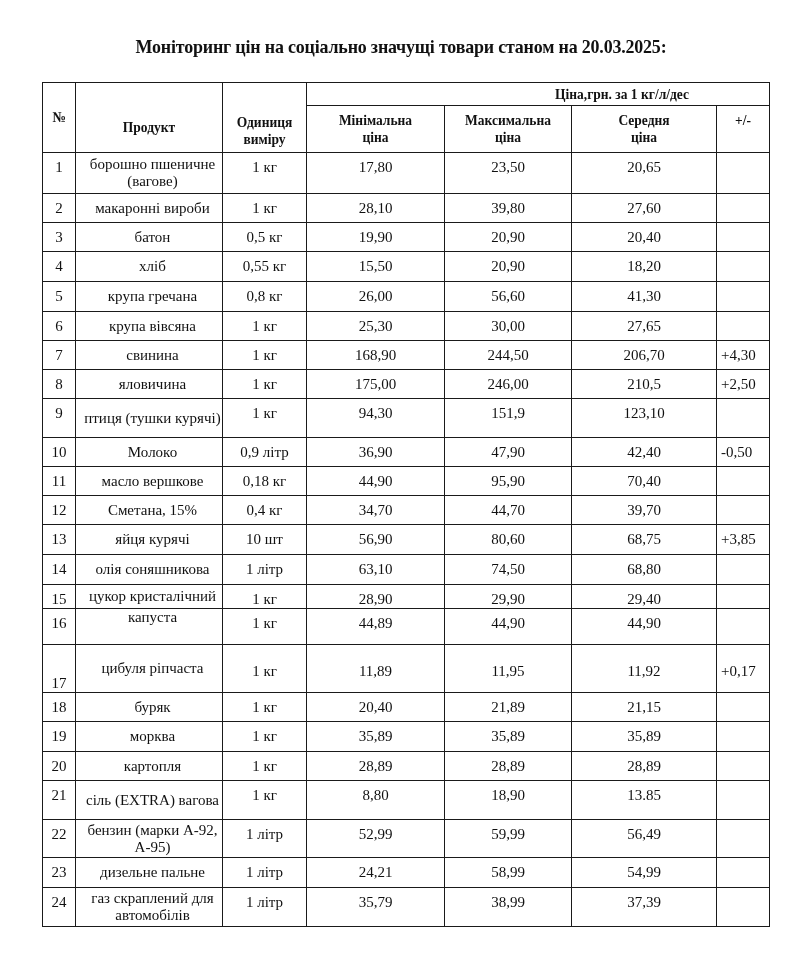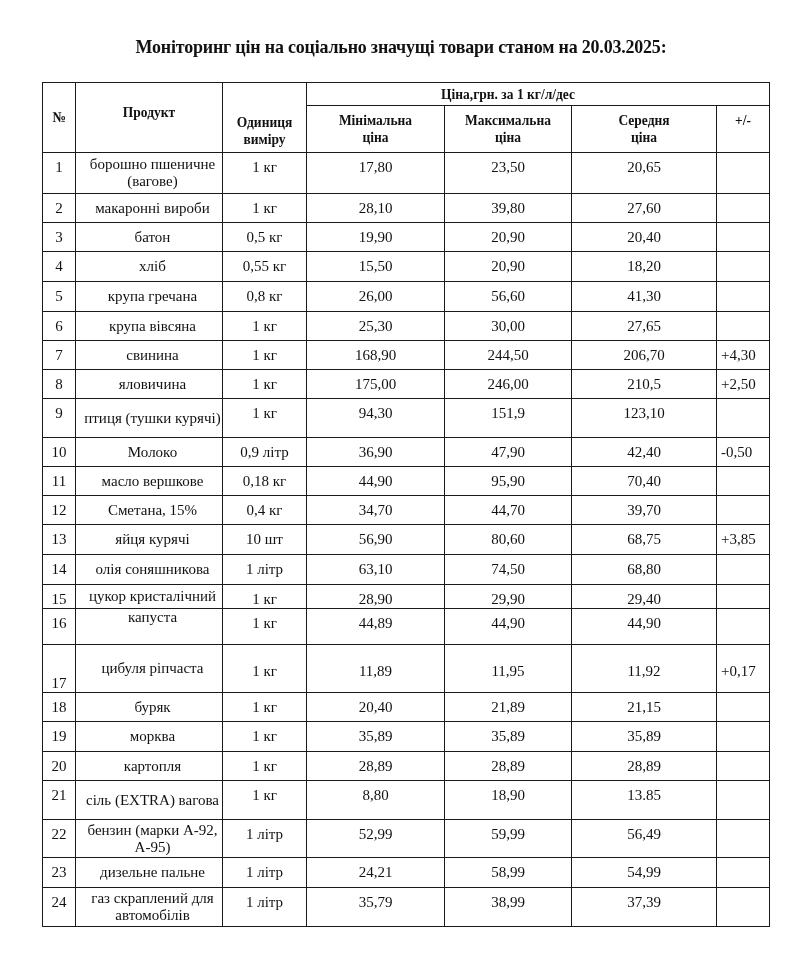--- a/index.html
+++ b/index.html
@@ -15,21 +15,21 @@
   table.prices {
     position: absolute; left: 42px; top: 82px;
     border-collapse: collapse; table-layout: fixed;
     width: 727px;
   }
   table.prices td, table.prices th {
     border: 1.6px solid #1a1a1a; padding: 0; font-size: 15px;
   }
   th { font-weight: bold; vertical-align: middle; line-height: 17px; }
   th .hd { display: block; transform: scaleX(0.9); }
-  .group-head { padding-right: 60px !important; height: 21px; }
+  .group-head { text-align: right; padding-right: 60px !important; height: 21px; }
   .c-num { text-align: center; vertical-align: top; padding-top: 6px !important; }
   .c-prod { text-align: center; padding-left: 7px !important; line-height: 17px; vertical-align: middle; }
   .c-unit { text-align: center; vertical-align: top; padding-top: 6px !important; margin-left: 32px; }
   .c-val { text-align: center; vertical-align: top; padding-top: 6px !important; }
   .c-delta { text-align: left; padding-left: 4px !important; vertical-align: top; padding-top: 6px !important; }
   .num-bottom { vertical-align: bottom !important; padding-bottom: 2px; margin-left: 28px; }
   .delta-head { vertical-align: top !important; padding-top: 6px !important; text-align: center; }
 </style>
 </head>
 <body>
@@ -44,21 +44,21 @@
     <col style="width:138px">
     <col style="width:127px">
     <col style="width:145px">
     <col style="width:53px">
   </colgroup>
   <thead>
     <tr style="height:23px">
       <th rowspan="2">
           <span class="hd">№</span>
         </th>
-      <th rowspan="2" style="vertical-align:top;padding-top:21px">
+      <th rowspan="2" style="vertical-align:top;padding-top:36px">
           <span class="hd">Продукт</span>
         </th>
       <th rowspan="2" style="vertical-align:bottom;padding-bottom:4px">
         <span class="hd">Одиниця</span>
         <span class="hd">виміру</span>
       </th>
       <th colspan="4" class="group-head">
           <span class="hd">Ціна,грн. за 1 кг/л/дес</span>
         </th>
     </tr>

